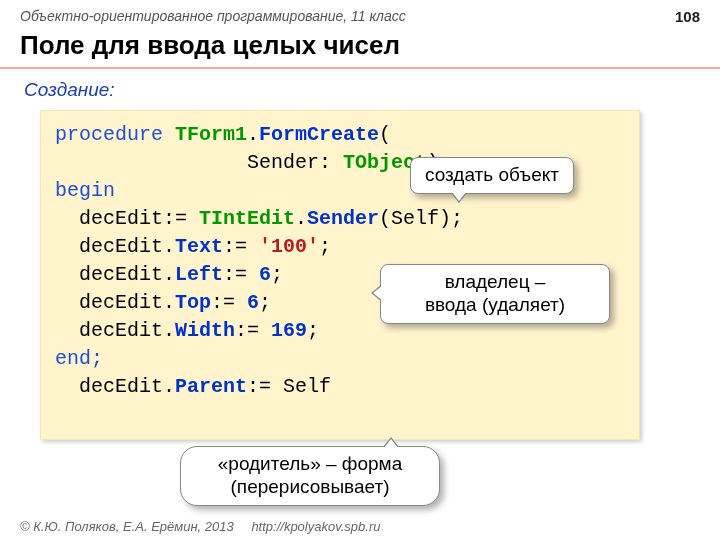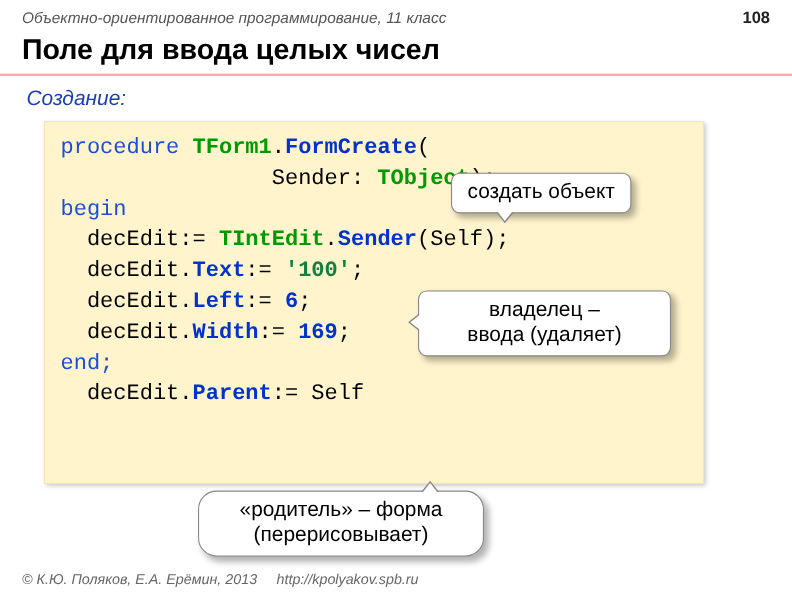--- a/index.html
+++ b/index.html
@@ -52,21 +52,21 @@
     padding: 10px 14px;
     font-family: "Courier New", monospace;
     font-size: 20px;
     line-height: 1.4;
     color: #000;
     box-sizing: border-box;
   }
   .kw { color: #1d4ed8; font-weight: normal; }
   .type { color: #009a00; font-weight: bold; }
   .member { color: #0033cc; font-weight: bold; }
-  .str { color: #15803d; font-weight: bold; }
+  .str { color: #b91c1c; font-weight: bold; }
   .num { color: #0033cc; font-weight: bold; }
   .plain { color: #000; }
 
   .callout {
     position: absolute;
     background: #fff;
     border: 1px solid #888;
     border-radius: 8px;
     box-shadow: 4px 4px 6px rgba(0,0,0,0.3);
     padding: 6px 14px;
@@ -135,20 +135,21 @@
 <div class="title">Поле для ввода целых чисел</div>
 <div class="subtitle">Создание:</div>
 
 <div class="codebox">
 <div><span class="kw">procedure </span><span class="type">TForm1</span><span class="plain">.</span><span class="member">FormCreate</span><span class="plain">(</span></div>
 <div><span class="plain" style="white-space:pre">                Sender: </span><span class="type">TObject</span><span class="plain">);</span></div>
 <div><span class="kw">begin</span></div>
 <div><span class="plain" style="white-space:pre">  decEdit:= </span><span class="type">TIntEdit</span><span class="plain">.</span><span class="member">Sender</span><span class="plain">(Self);</span></div>
 <div><span class="plain" style="white-space:pre">  decEdit.</span><span class="member">Text</span><span class="plain">:= </span><span class="str">'100'</span><span class="plain">;</span></div>
 <div><span class="plain" style="white-space:pre">  decEdit.</span><span class="member">Left</span><span class="plain">:= </span><span class="num">6</span><span class="plain">;</span></div>
+<div><span class="plain" style="white-space:pre">  decEdit.</span><span class="member">Top</span><span class="plain">:= </span><span class="num">6</span><span class="plain">;</span></div>
 <div><span class="plain" style="white-space:pre">  decEdit.</span><span class="member">Width</span><span class="plain">:= </span><span class="num">169</span><span class="plain">;</span></div>
 <div><span class="kw">end;</span></div>
 <div><span class="plain" style="white-space:pre">  decEdit.</span><span class="member">Parent</span><span class="plain">:= Self</span></div>
 </div>
 
 <div class="callout callout-create">
   <span>создать объект</span>
 </div>
 
 <div class="callout callout-owner">

